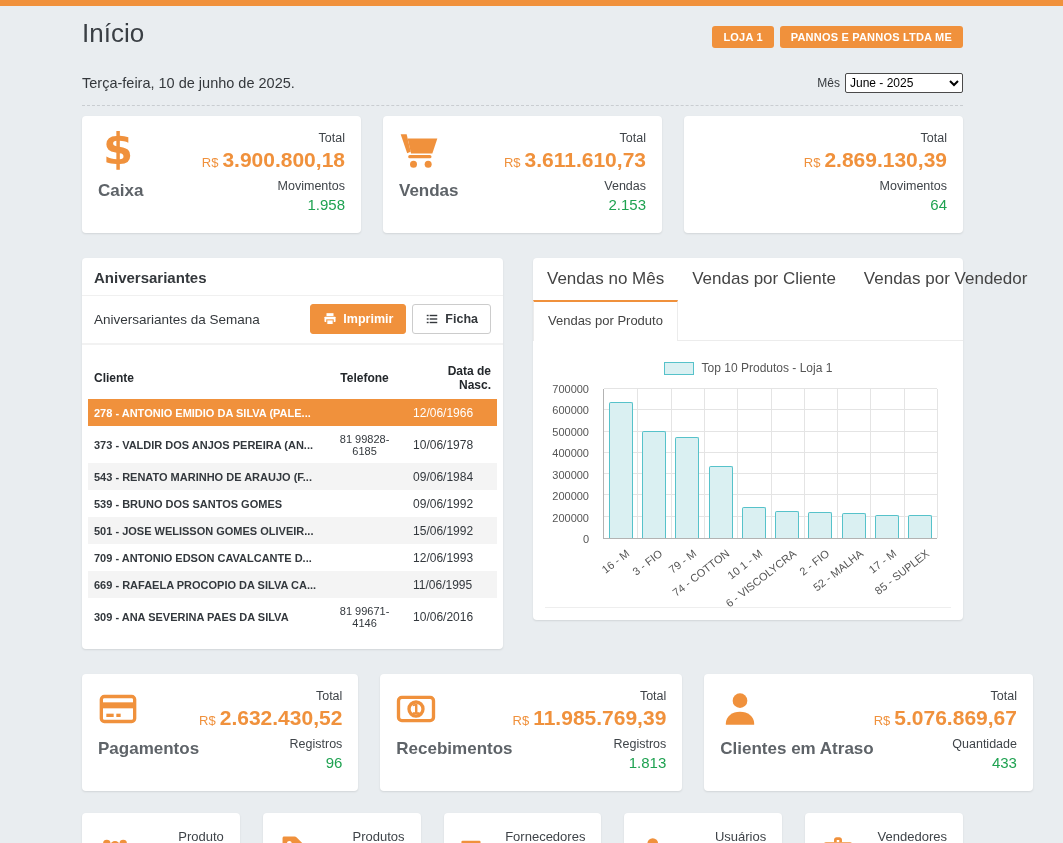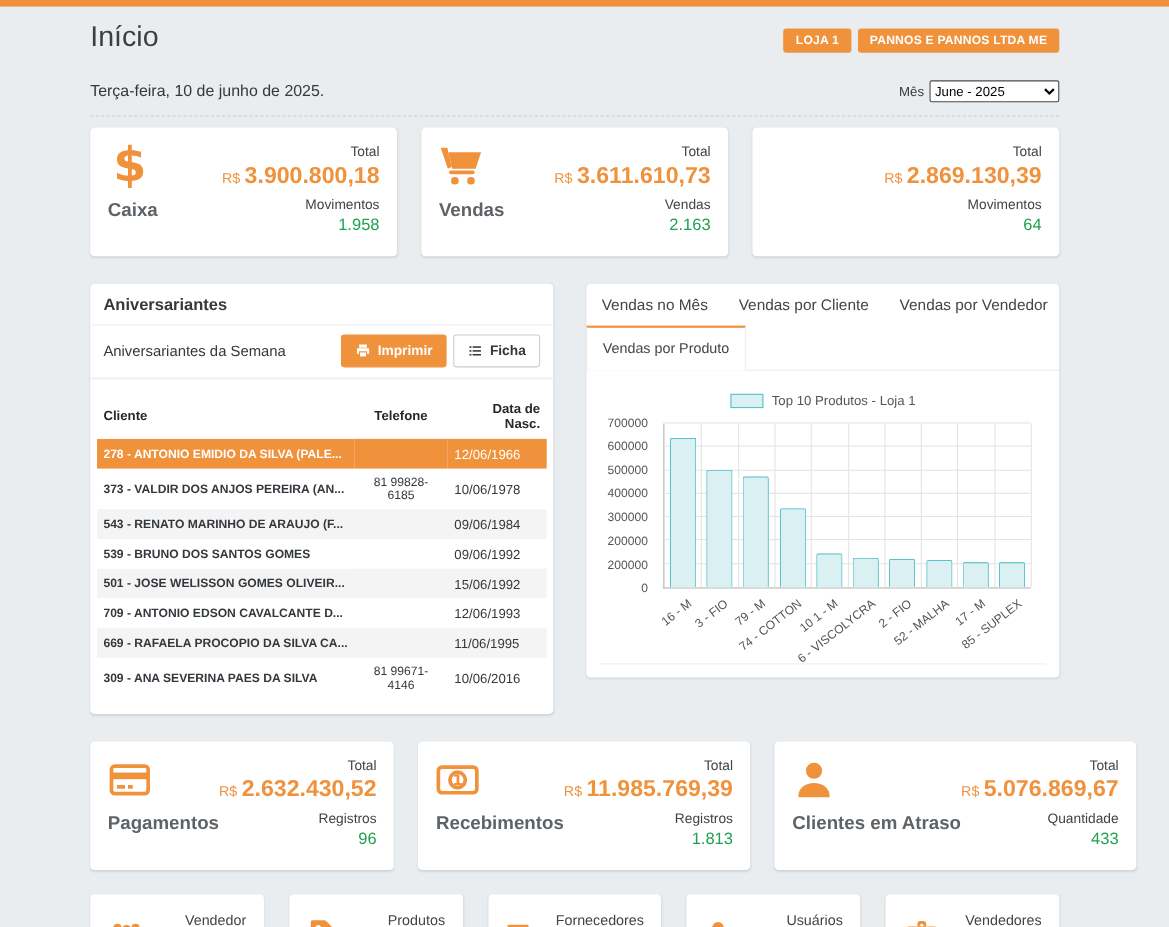--- a/index.html
+++ b/index.html
@@ -69,21 +69,21 @@
   table.bd td{font-size:11px;color:#33383d;padding:6.5px 6px;}
   table.bd td.name{font-weight:bold;max-width:235px;overflow:hidden;white-space:nowrap;}
   table.bd td.c{text-align:center;}  table.bd td.r{text-align:left;font-size:12px;}
   table.bd tbody tr:nth-child(odd){background:#f4f4f4;}
   table.bd tbody tr.hl{background:var(--accent);}
   table.bd tbody tr.hl td{color:#fff;}
 
   
   .tabs-panel{width:430px;min-height:355px;}
   .tabs-row1{display:flex;}
-  .tab{padding:11px 14px;font-size:14px;color:#444;cursor:pointer;white-space:nowrap;}
+  .tab{padding:11px 14px;font-size:17px;color:#444;cursor:pointer;white-space:nowrap;}
   .tabs-row2{display:flex;border-bottom:1px solid #ececec;}
   .tab-active{border-top:2px solid var(--accent);border-left:1px solid #ececec;border-right:1px solid #ececec;
     margin-bottom:-1px;background:#fff;padding:11px 14px 13px;font-size:13px;color:#444;cursor:pointer;white-space:nowrap;}
   .tab-content{padding:20px 12px 0;text-align:right;}
   .chart-legend{display:flex;justify-content:center;align-items:center;gap:8px;font-size:12px;color:#555;}
   .legend-swatch{width:30px;height:13px;background:var(--chart-fill);border:1.5px solid var(--chart-border);}
   .chart-area{position:relative;margin-top:14px;}
   .yaxis{position:absolute;left:0;top:0;width:52px;height:150px;}
   .ytick{position:absolute;right:8px;transform:translateY(50%);font-size:11px;color:#555;}
   .plot{margin-left:58px;margin-right:14px;height:150px;position:relative;
@@ -157,21 +157,21 @@
               <circle cx="8.7" cy="20" r="2.1"></circle>
               <circle cx="17.5" cy="20" r="2.1"></circle>
             </svg>
           </span>
         <span class="stat-label">Vendas</span>
       </div>
       <div class="stat-right">
         <span class="small-label">Total</span>
         <span class="stat-value"><span class="cur">R$</span><span>3.611.610,73</span></span>
         <span class="small-label">Vendas</span>
-        <span class="stat-count">2.163</span>
+        <span class="stat-count">2.153</span>
       </div>
     </div>
     <div class="card stat-card">
       <div class="stat-right">
         <span class="small-label">Total</span>
         <span class="stat-value"><span class="cur">R$</span><span>2.869.130,39</span></span>
         <span class="small-label">Movimentos</span>
         <span class="stat-count">64</span>
       </div>
     </div>
@@ -399,21 +399,21 @@
           <svg viewBox="0 0 24 24" fill="currentColor">
             <circle cx="6.2" cy="7.4" r="2.6"></circle>
             <circle cx="17.8" cy="7.4" r="2.6"></circle>
             <path d="M1 17.1c0-2.9 2.3-4.7 5.2-4.7 1 0 1.9.2 2.7.6-1.6 1.1-2.6 2.7-2.6 4.6v.7H1z"></path>
             <path d="M23 18.3h-5.3v-.7c0-1.9-1-3.5-2.6-4.6.8-.4 1.7-.6 2.7-.6 2.9 0 5.2 1.8 5.2 4.7z"></path>
             <circle cx="12" cy="8.8" r="3.2"></circle>
             <path d="M5.8 18.6c0-3.3 2.7-5.4 6.2-5.4s6.2 2.1 6.2 5.4v.7H5.8z"></path>
           </svg>
         </span>
       <span class="counter-right">
-        <div class="counter-label">Vendedor</div>
+        <div class="counter-label">Produto</div>
         <div class="counter-value">1.911</div>
       </span>
     </div>
     <div class="card counter-card">
       <span class="counter-icon">
           <svg viewBox="0 0 24 24" fill="currentColor">
             <path d="M2.5 3.6c0-.6.5-1.1 1.1-1.1h7.3c.6 0 1.2.2 1.6.7l8.8 8.8c.9.9.9 2.3 0 3.2l-6.1 6.1c-.9.9-2.3.9-3.2 0l-8.8-8.8c-.4-.4-.7-1-.7-1.6z"></path>
             <circle cx="7.3" cy="7.3" r="1.7" fill="#fff"></circle>
           </svg>
         </span>

